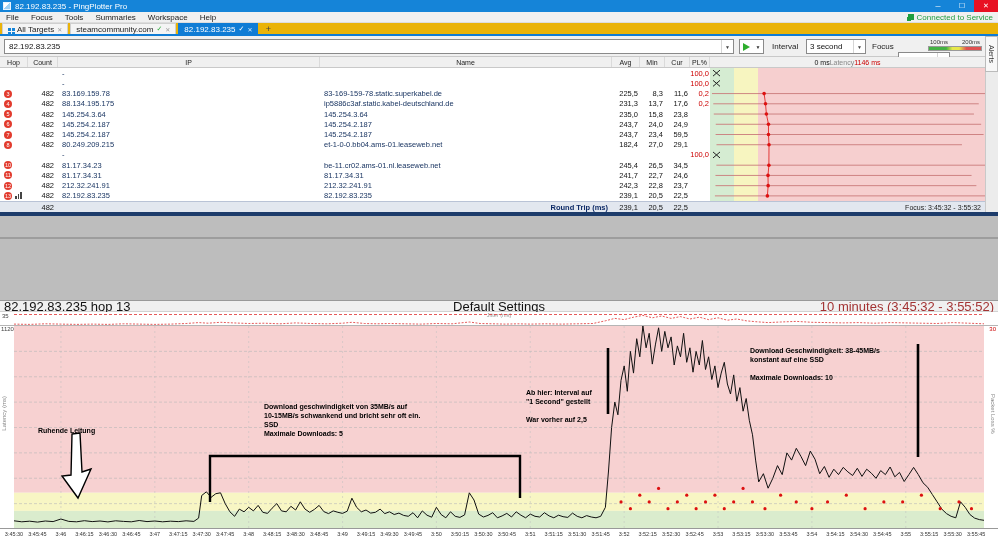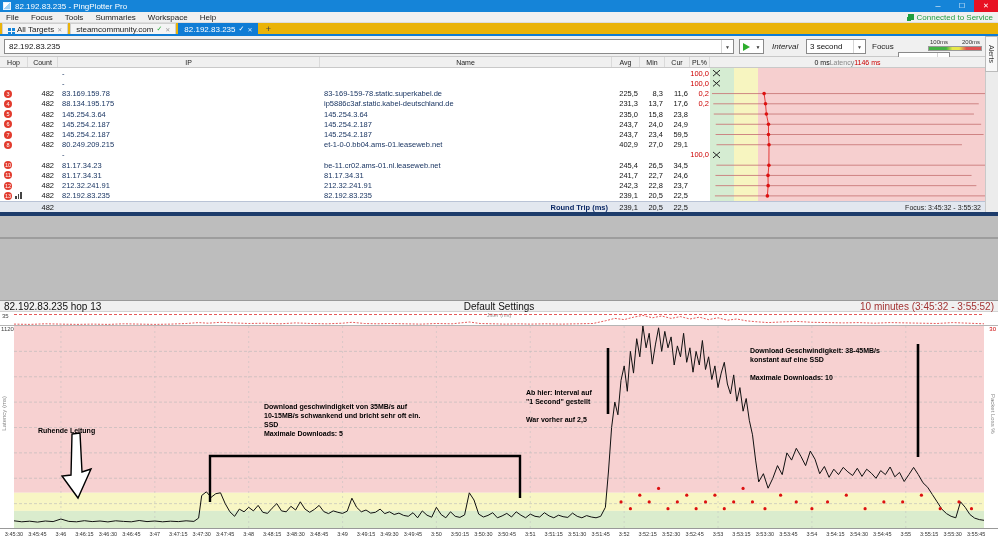--- a/index.html
+++ b/index.html
@@ -39,21 +39,21 @@
   .toolbar { position:absolute; top:36px; left:0; width:985px; height:21px; background:#f0f0f0; border-bottom:1px solid #c9c9c9; }
   .target-combo { position:absolute; left:4px; top:3px; width:730px; height:15px; background:#fff;
                   border:1px solid #8a8a8a; display:flex; align-items:center; font-size:8px; padding-left:4px; color:#111; }
   .combo-arrow { margin-left:auto; height:100%; display:flex; align-items:center; padding:0 3px; border-left:1px solid #d5d5d5; font-size:5px; color:#444; }
   .play-btn { position:absolute; left:739px; top:3px; width:15px; height:15px; background:#fff; border:1px solid #8a8a8a;
               display:flex; align-items:center; justify-content:center; }
   .play-tri { width:0; height:0; border-left:7px solid #2eae2e; border-top:4.5px solid transparent; border-bottom:4.5px solid transparent; }
   .play-drop { position:absolute; left:753px; top:3px; width:11px; height:15px; background:#fff; border:1px solid #8a8a8a;
                border-left:none; display:flex; align-items:center; justify-content:center; font-size:5px; color:#333; }
   .tb-label { position:absolute; top:6px; font-size:8px; color:#222; }
-  #interval-label { left:772px;font-style:italic; }
+  #interval-label { left:772px; }
   #focus-label { left:872px; }
   .combo { position:absolute; top:3px; height:15px; background:#fff; border:1px solid #8a8a8a;
            display:flex; align-items:center; font-size:8px; padding-left:3px; color:#111; }
   #interval-combo { left:806px; width:60px; }
   #focus-combo { left:898px; width:52px;margin-top:13px; }
   .legend { position:absolute; left:928px; top:3px; width:54px; }
   .legend-labels { display:flex; justify-content:space-between; font-size:6px; color:#333; padding:0 2px; }
   .legend-bar { height:5px; margin-top:1px; border:1px solid #999;
                 background:linear-gradient(to right,#44b244 0 33%,#e8e84a 45% 58%,#e05050 72% 100%); }
 
@@ -84,21 +84,21 @@
   .tfoot { height:11px; background:#e2e7ef; border-top:1px solid #b9c3d6; font-size:7.5px; align-items:center; color:#111; }
   .rt-label { grid-column:3/5; text-align:right; font-weight:bold; color:#0d2a66; padding-right:4px; }
   .focus-cell { text-align:right; padding-right:4px; font-size:7px; color:#222; }
 
   .navy-bar { position:absolute; top:212px; left:0; right:0; height:4px; background:#1d3c6b; }
   .gap { position:absolute; top:216px; left:0; right:0; height:84px; background:#bdbdbd; }
   .gap-line { position:absolute; top:21px; left:0; right:0; height:2px; background:#9d9d9d; }
 
   
   .pane-header { position:absolute; top:300px; left:0; right:0; height:12px; background:#f0f0f0;
-                 border-top:1px solid #999; border-bottom:1px solid #d2d2d2; display:flex; align-items:center; font-size:10px; }
+                 border-top:1px solid #999; border-bottom:1px solid #d2d2d2; display:flex; align-items:center; font-size:13px; }
   .ph-left { padding-left:4px; color:#111; }
   .ph-center { position:absolute; left:50%; transform:translateX(-50%); color:#111; }
   .ph-right { margin-left:auto; padding-right:4px; color:#a33333; }
 
   .jitter-strip { position:absolute; top:312px; left:0; right:0; height:13px; background:#fff; }
   .jitter-label { position:absolute; top:0; left:50%; transform:translateX(-50%); font-size:5.5px; color:#999; }
   .jitter-max { position:absolute; left:2px; top:1px; font-size:6px; color:#444; }
   #jitter-holder { position:absolute; left:14px; top:0; width:970px; height:13px; }
 
   .main-chart { position:absolute; top:325px; left:0; right:0; height:203px; background:#fff; border-top:1px solid #b5b5b5; }
@@ -300,21 +300,21 @@
           <div class="cell-pl"></div>
           <div></div>
         </div>
         <div class="row grid-cols">
           <div class="cell-hop">
             <span class="badge">8</span>
           </div>
           <div class="cell-count">482</div>
           <div class="cell-ip">80.249.209.215</div>
           <div class="cell-name">et-1-0-0.bb04.ams-01.leaseweb.net</div>
-          <div class="cell-num">402,9</div>
+          <div class="cell-num">182,4</div>
           <div class="cell-num">27,0</div>
           <div class="cell-num">29,1</div>
           <div class="cell-pl"></div>
           <div></div>
         </div>
         <div class="row grid-cols">
           <div class="cell-hop"></div>
           <div class="cell-count"></div>
           <div class="cell-ip">-</div>
           <div class="cell-name"></div>

